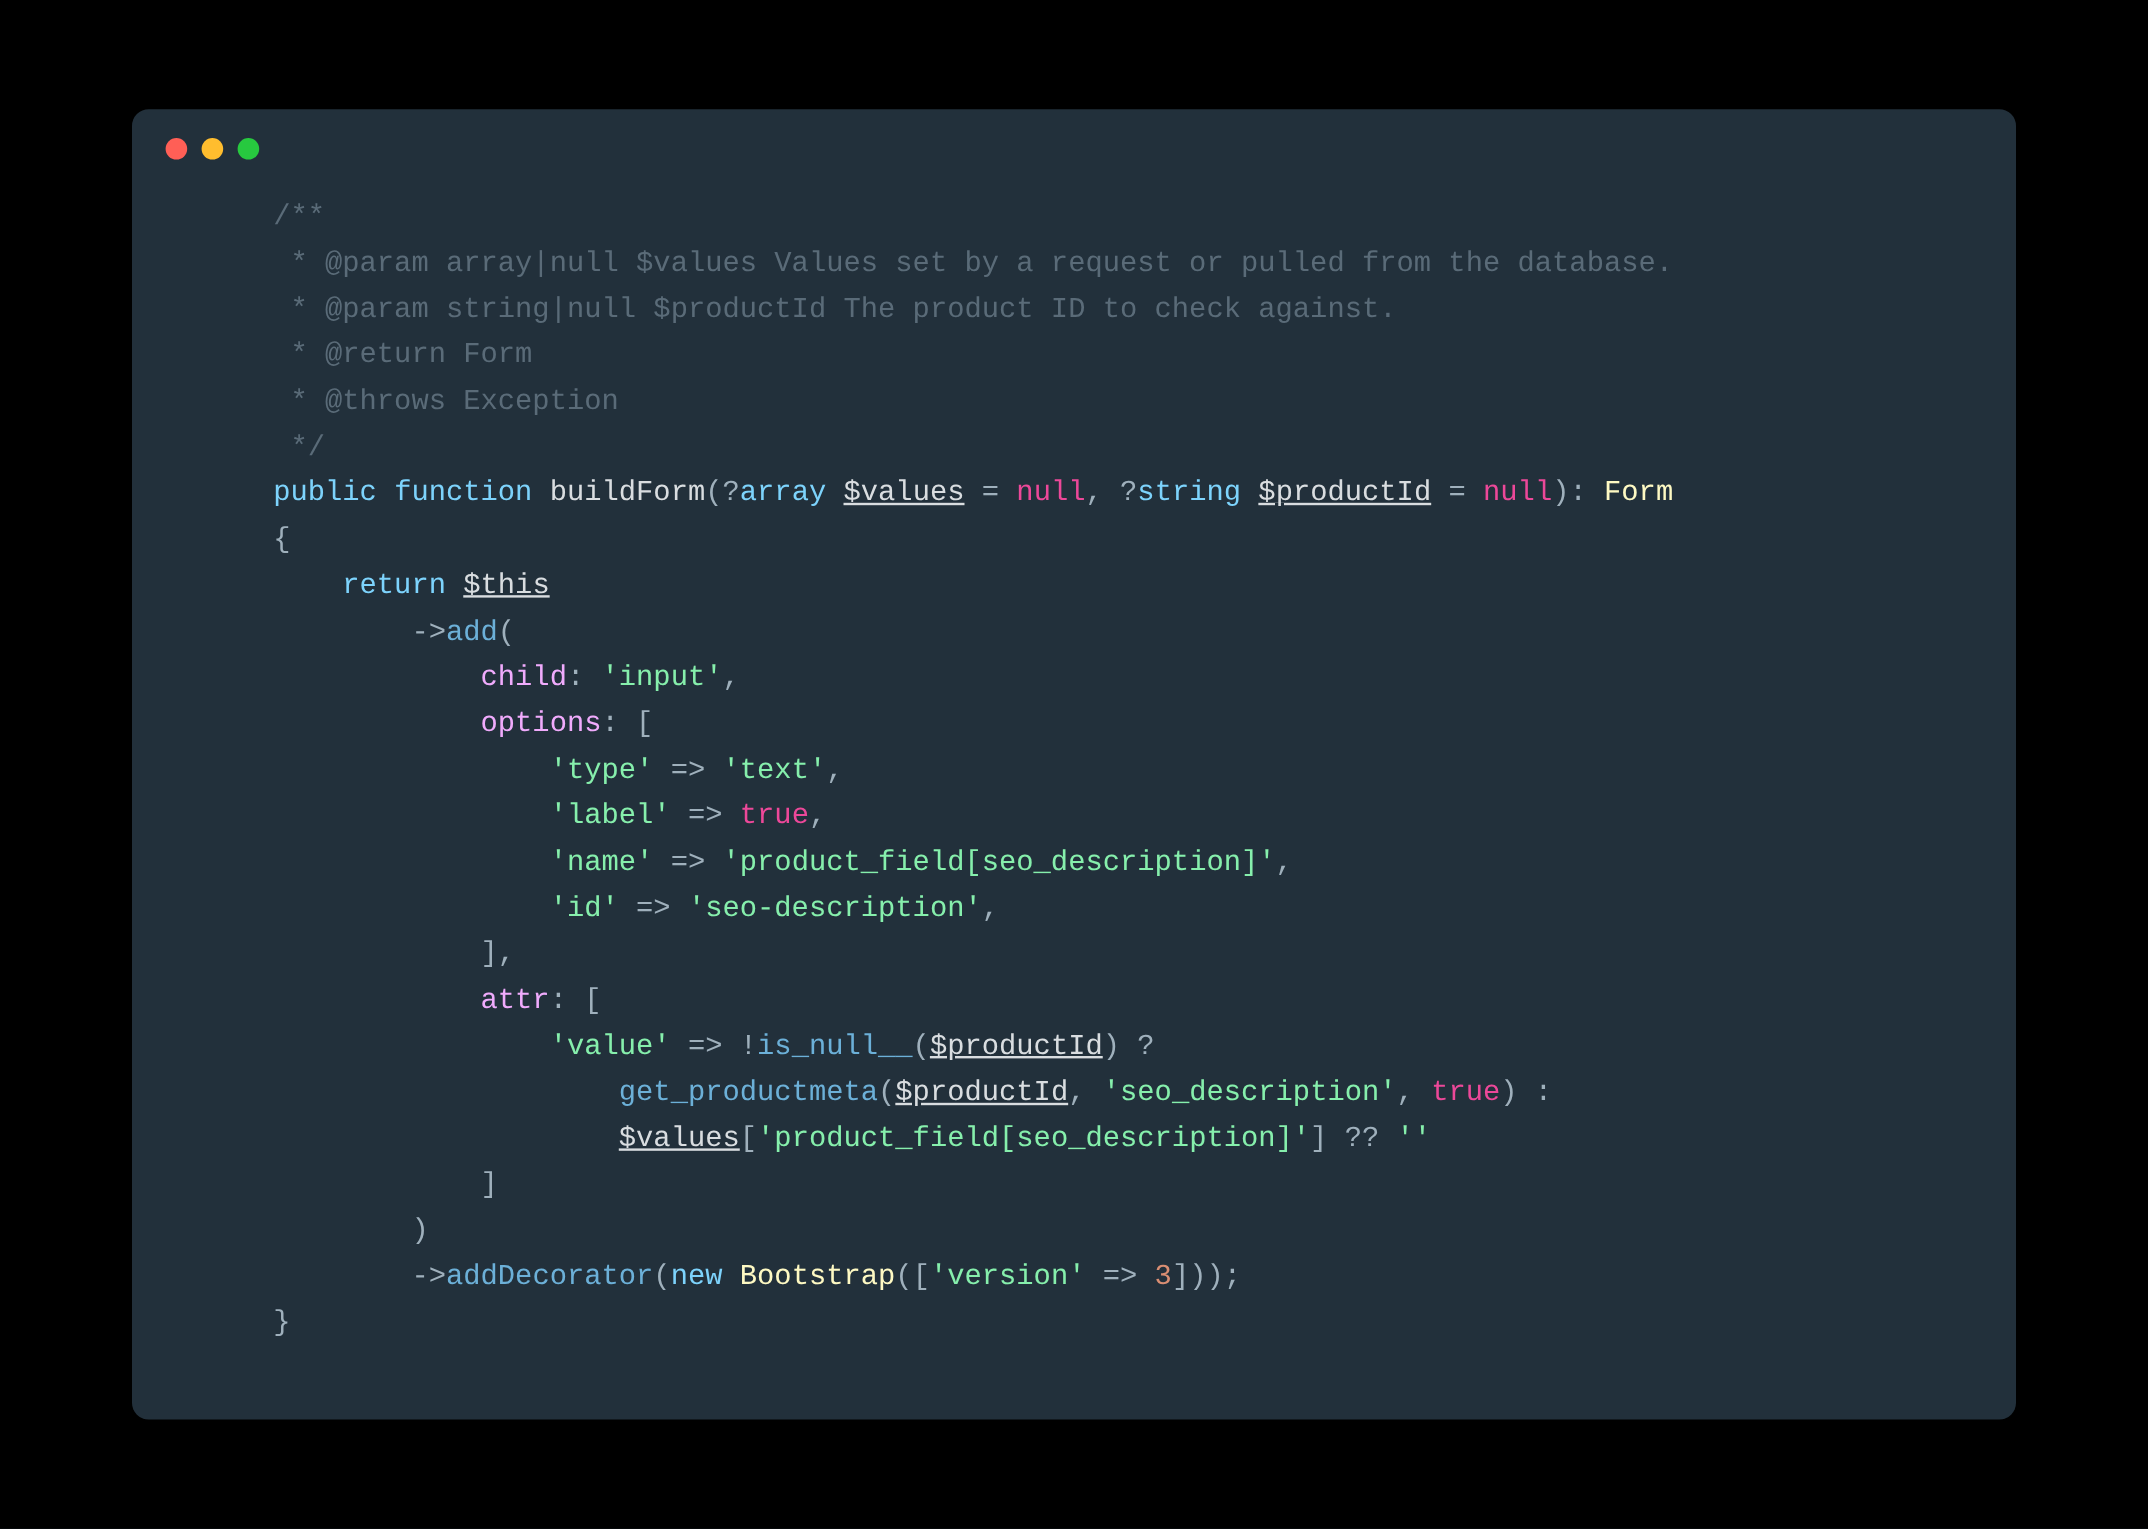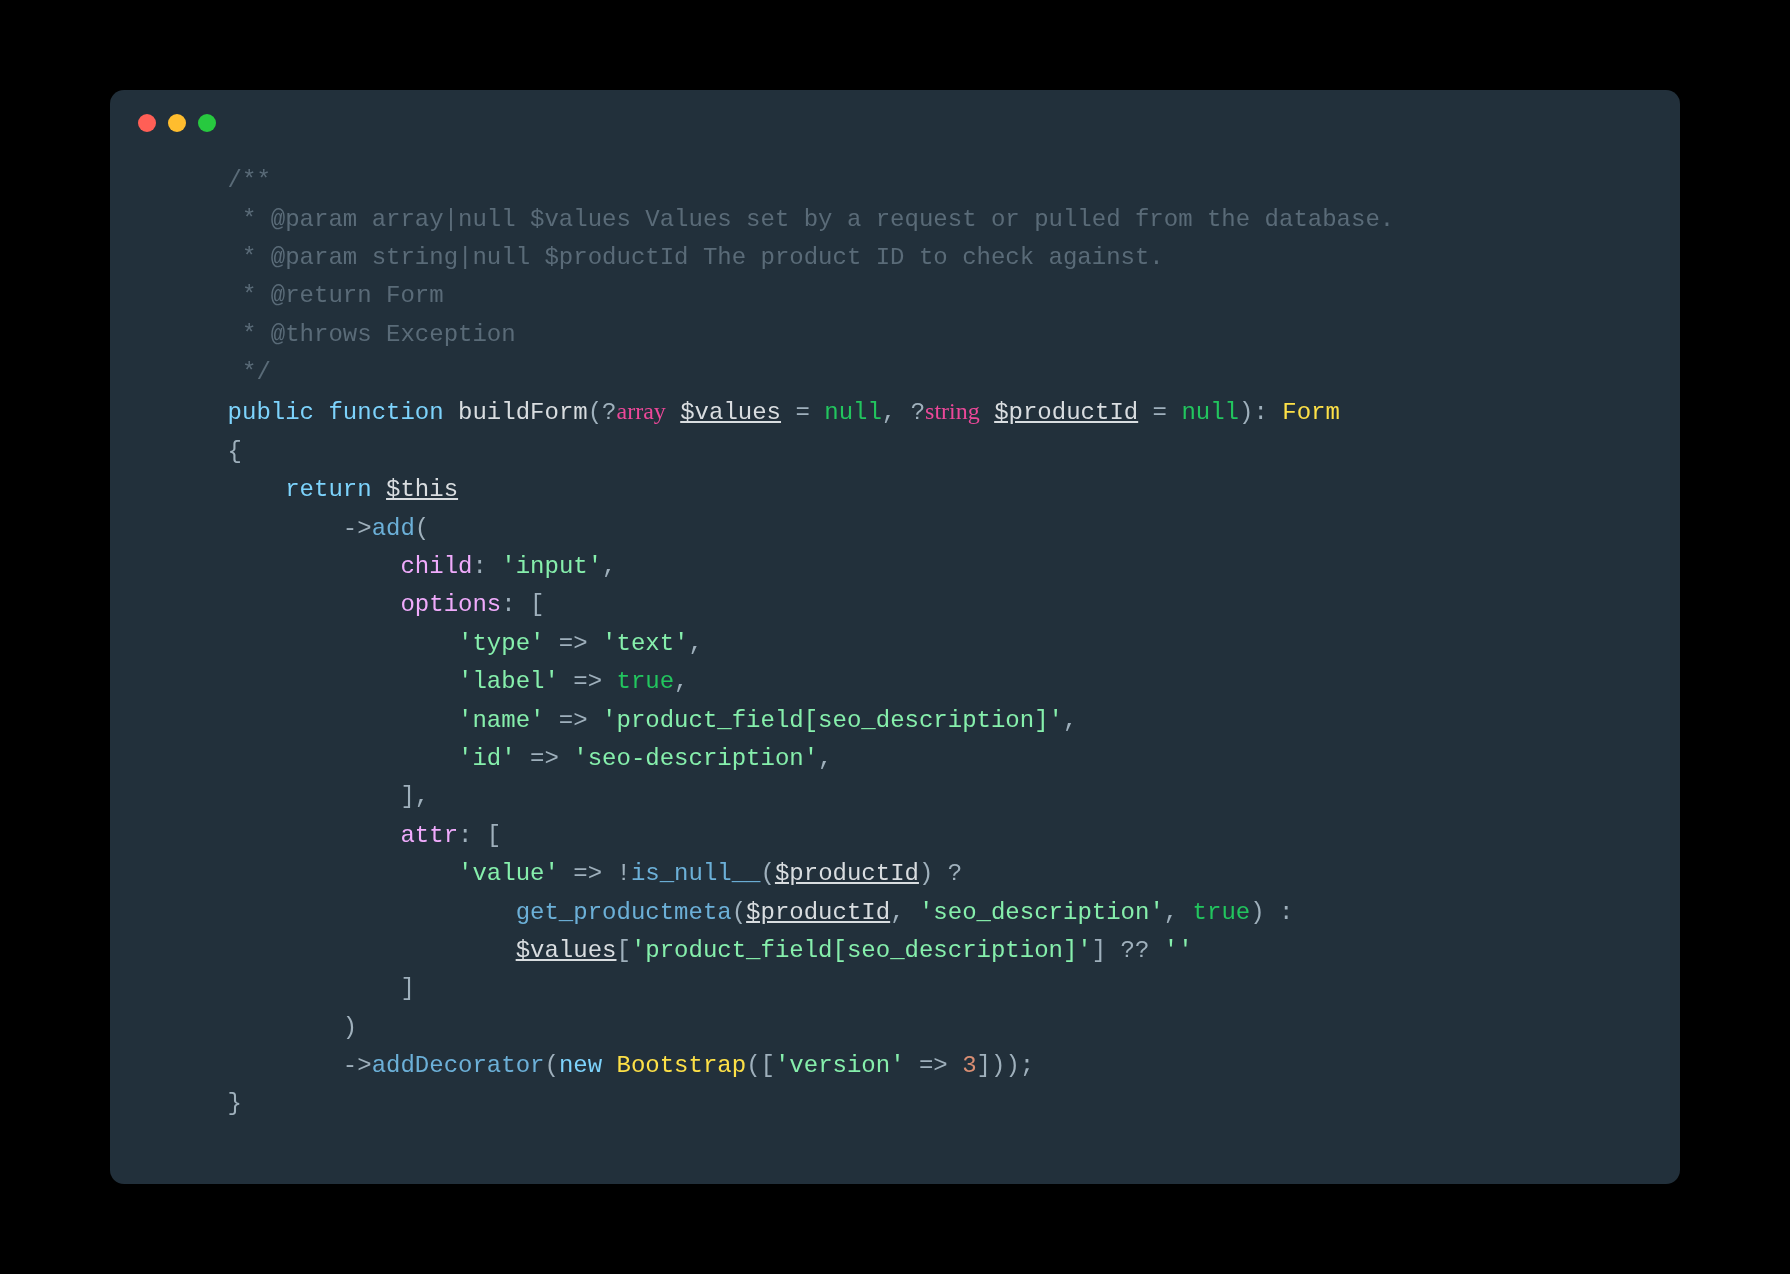--- a/index.html
+++ b/index.html
@@ -35,27 +35,27 @@
     .dot-green { background: #27c93f; }
     .code {
       padding: 20px 60px 60px 60px;
       font-size: 24px;
       line-height: 1.6;
       white-space: pre;
       color: #c5ced6;
     }
     .c-comment { color: #5a6b78; }
     .c-keyword { color: #7dd3fc; }
-    .c-type    { color: #ec4899; font-family: Liberation Serif, serif; }
+    .c-type    { color: #7dd3fc; }
     .c-func    { color: #d9dde0; margin-top: 29px; }
     .c-string  { color: #86efac; }
-    .c-bool    { color: #22c55e; text-align: center; }
+    .c-bool    { color: #ec4899; text-align: center; }
     .c-num     { color: #d98e73; }
     .c-punct   { color: #9fb0bc; }
-    .c-class   { color: #fde047; }
+    .c-class   { color: #fef9c3; }
     .c-name    { color: #f0abfc; }
     .c-call    { color: #6cb0d8; }
     .c-dollar  { color: #d9dde0; text-decoration: underline; }
   </style>
 </head>
 <body>
 
 <div class="window">
   <div class="titlebar">
     <div class="dot dot-red"></div>

